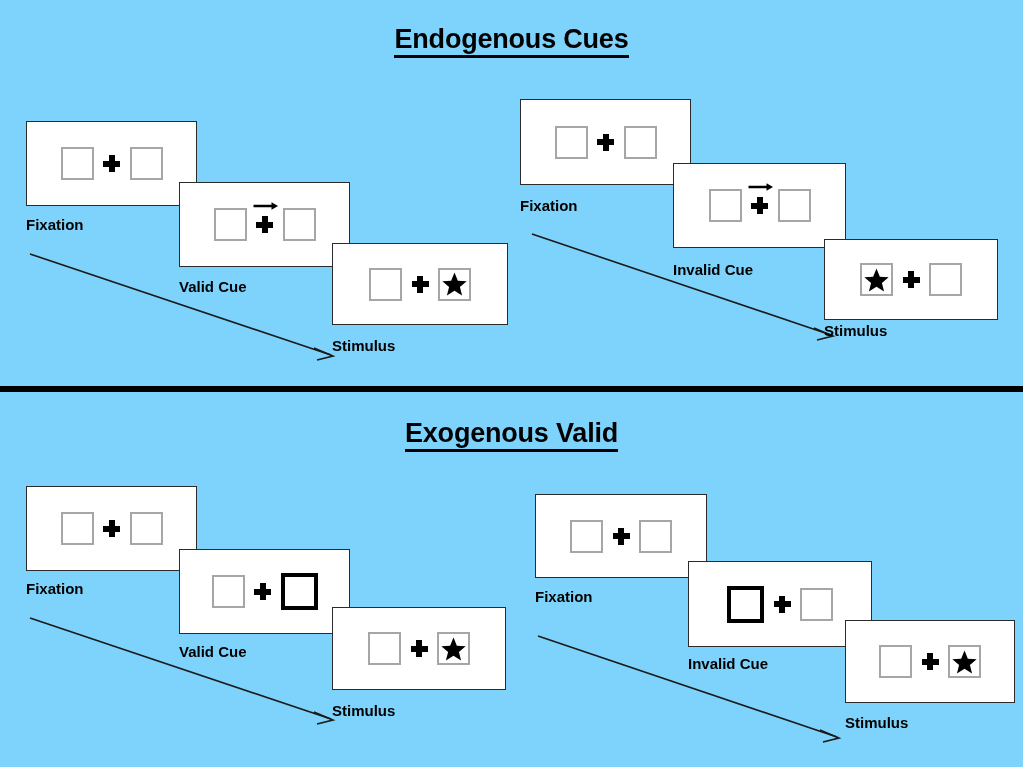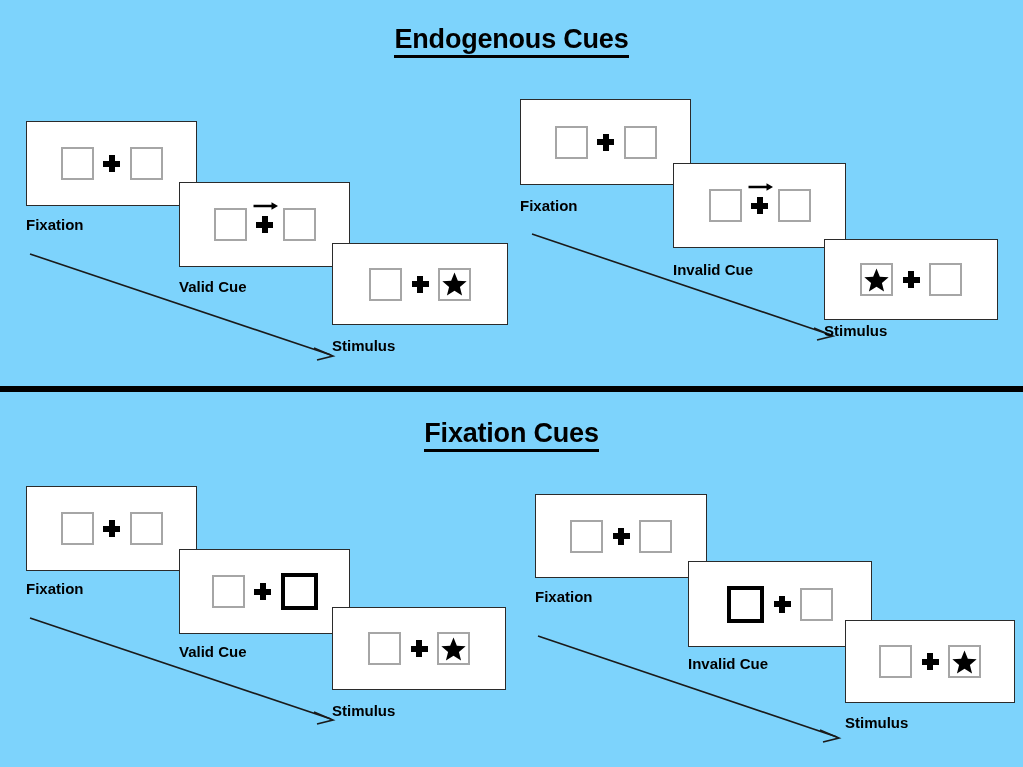--- a/index.html
+++ b/index.html
@@ -251,21 +251,21 @@
         <div class="plus"></div>
       </div>
       <div class="box"></div>
     </div>
   </div>
   <div class="caption" style="left:824px; top:322px; width:174px;">Stimulus</div>
 
   <div class="divider" style="top:386px;"></div>
 
   <div class="section-title" style="top:418px;">
-    <span>Fixation Cues</span>
+    <span>Exogenous Valid</span>
   </div>
 
   <div class="timeline-arrow" style="left:26px; top:612px; width:320px; height:118px;">
     <svg width="320" height="118" viewBox="0 0 320 118">
       <line x1="4" y1="6" x2="305" y2="107" stroke="#1a1a1a" stroke-width="1.6"></line>
       <polyline points="288,100 307,108 291,112" fill="none" stroke="#1a1a1a" stroke-width="1.6"></polyline>
     </svg>
   </div>
 
   <div class="panel" style="left:26px; top:486px; width:171px; height:85px;">

